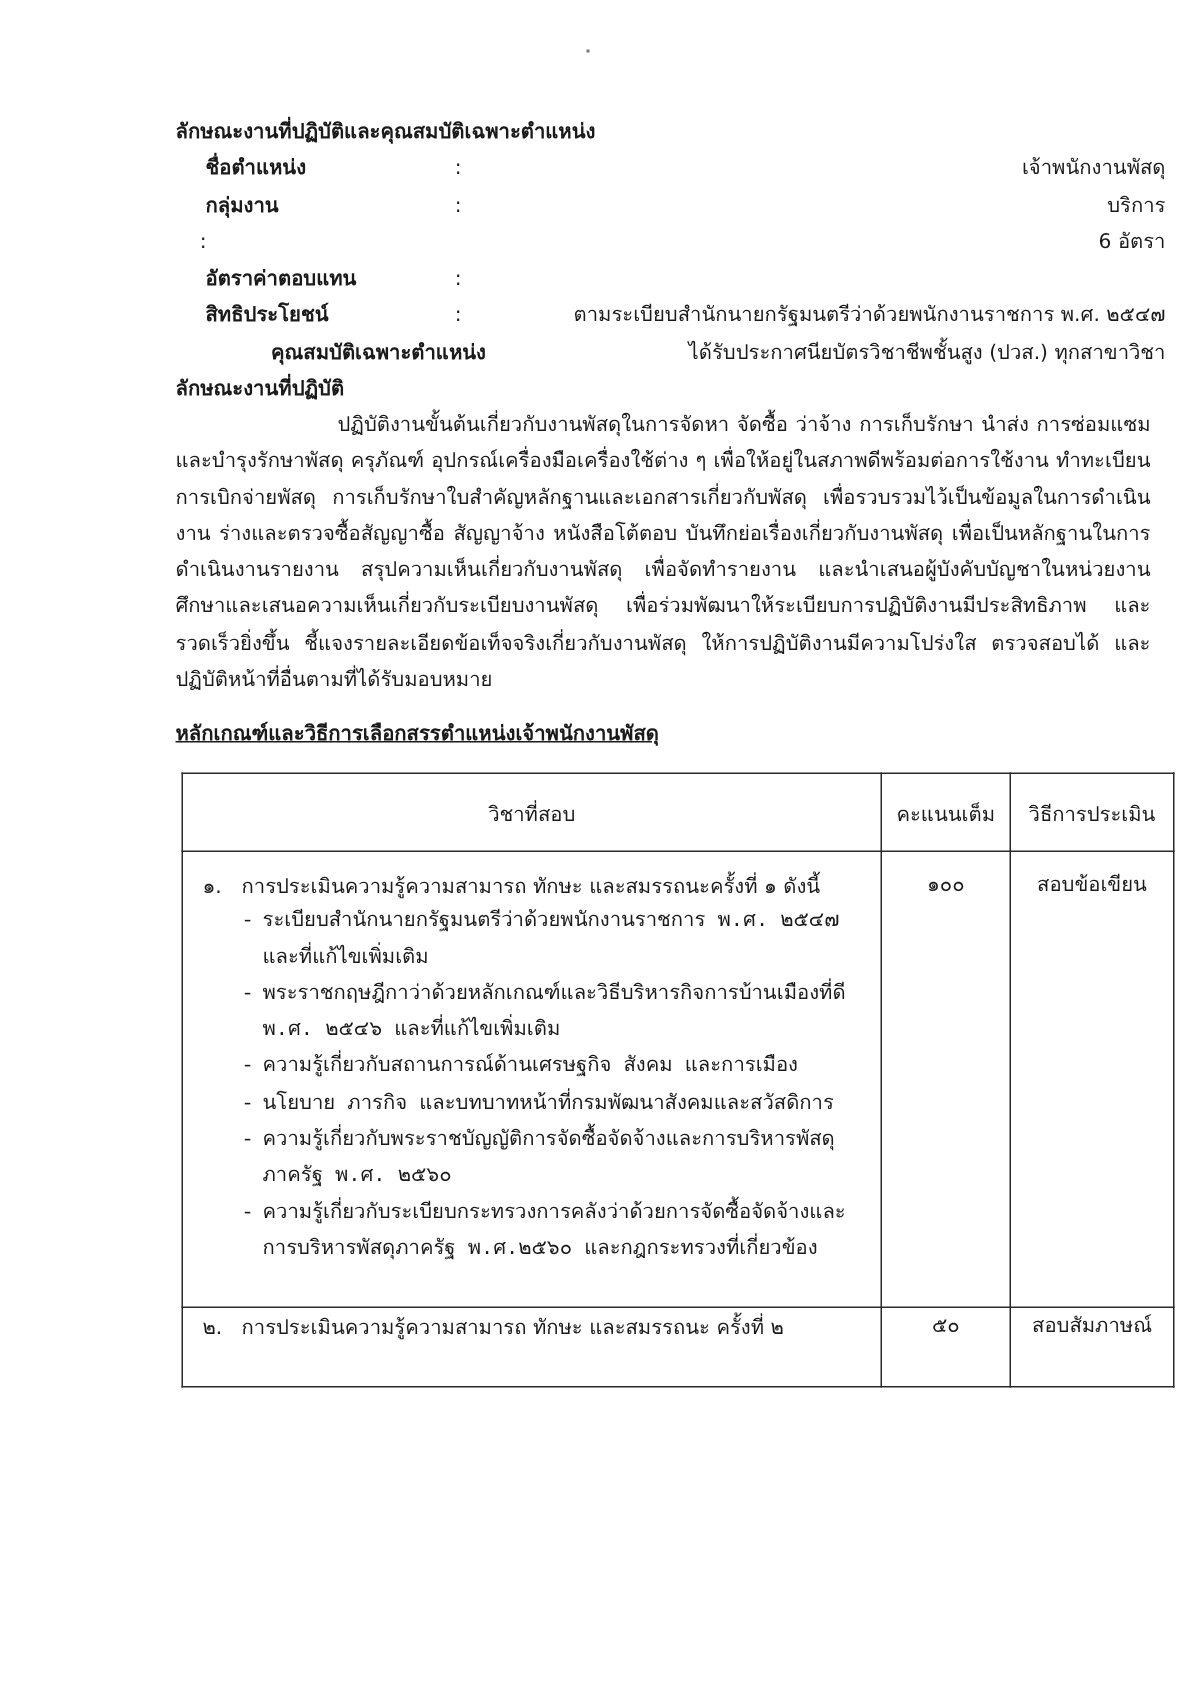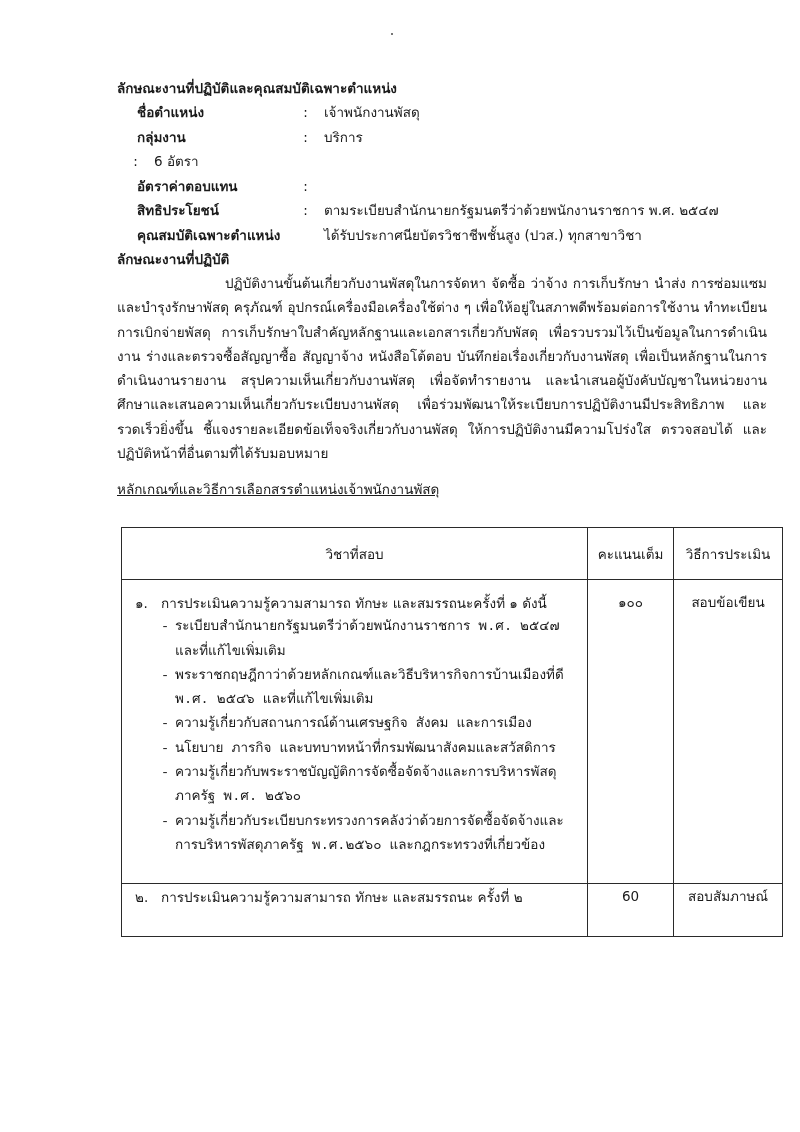--- a/index.html
+++ b/index.html
@@ -7,28 +7,28 @@
     width: 800px; height: 1132px; position: relative; overflow: hidden;
     font-family: "DejaVu Sans", "Liberation Sans", sans-serif;
     color: #1a1a1a; font-size: 13.5px;
   }
   .dot { position: absolute; left: 391px; top: 33px; width: 2px; height: 2px; background: #777; }
   .page { position: absolute; left: 117px; top: 76px; width: 660px; }
   .heading-u { font-weight: bold; line-height: 24px; height: 24px; }
   .field-row { display: flex; height: 24.5px; line-height: 24.5px; }
   .field-label { width: 150px; font-weight: bold; white-space: nowrap; margin-left: 20px; }
   .field-colon { width: 37px; text-align: center; }
-  .field-value { flex: 1; white-space: nowrap; }
-  .field-row.nocolon .field-label { width: 187px; }
+  .field-value { flex: 1; white-space: nowrap; text-align: right; }
+  .field-row.nocolon .field-label { width: 187px; text-align: right; }
   .subheading { font-weight: bold; line-height: 24px; }
   .para { line-height: 24.3px; text-indent: 108px; text-align: justify; margin: 0; }
   .para-wrap { width: 650px; }
-  .section2 { position: absolute; left: 117px; top: 477px; font-weight: normal; text-decoration: underline; line-height: 24px; }
+  .section2 { position: absolute; left: 117px; top: 477px; font-weight: bold; text-decoration: underline; line-height: 24px; }
   table.criteria {
-    position: absolute; left: 121px; top: 527px; width: 661px;
+    position: absolute; left: 121px; top: 515px; width: 661px;
     border-collapse: collapse; table-layout: fixed;
   }
   table.criteria th, table.criteria td { border: 1.3px solid #2a2a2a; vertical-align: top; }
   table.criteria th { height: 49px; font-weight: normal; vertical-align: middle; text-align: center; }
   col.c1 { width: 466px; } col.c2 { width: 86px; } col.c3 { width: 109px; }
   .row1 td { height: 292px; }
   .row2 td { height: 50px; vertical-align: middle; }
   .item-main { display: flex; padding: 10px 0 0 12px; line-height: 24.3px; }
   .row2 .item-main { padding-top: 0; }
   .item-num { width: 26px; }
@@ -115,17 +115,17 @@
       <td class="score">๑๐๐</td>
       <td class="method">สอบข้อเขียน</td>
     </tr>
     <tr class="row2">
       <td>
         <div class="item-main">
           <span class="item-num">๒.</span>
           <span>การประเมินความรู้ความสามารถ ทักษะ และสมรรถนะ ครั้งที่ ๒</span>
         </div>
       </td>
-      <td class="score">60</td>
+      <td class="score">๕๐</td>
       <td class="method">สอบสัมภาษณ์</td>
     </tr>
   </tbody>
 </table>
 
 </body></html>

